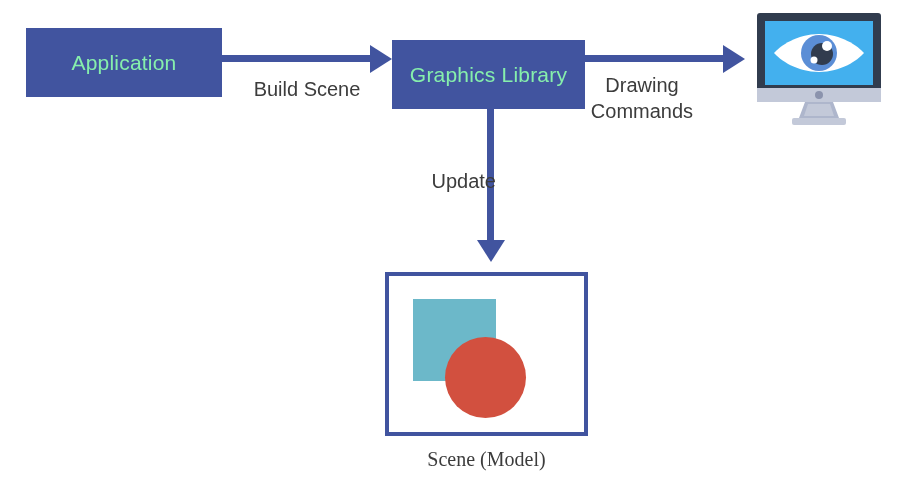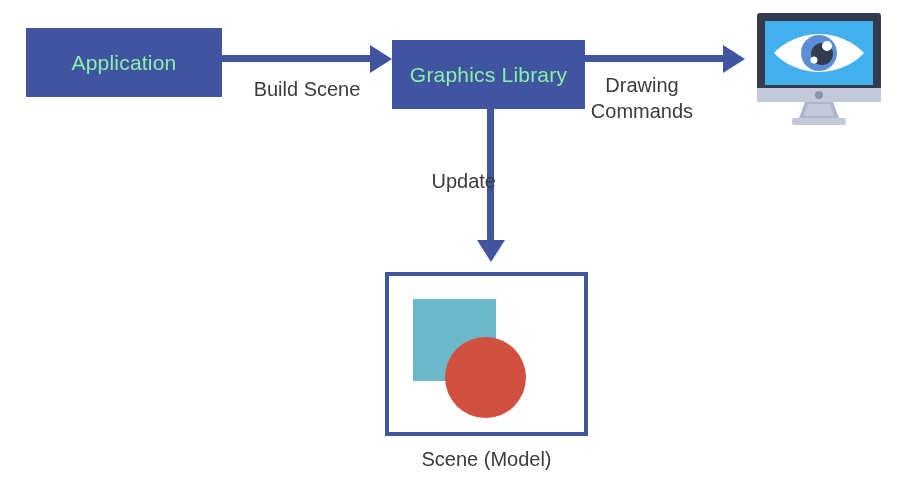--- a/index.html
+++ b/index.html
@@ -46,20 +46,21 @@
     line-height: 26px;
     text-align: center;
     white-space: pre-line;
   }
   #label-build-scene { left: 222px; top: 76px; width: 170px; }
   #label-drawing-commands { left: 564px; top: 72px; width: 156px; }
   #label-update { left: 372px; top: 168px; width: 124px; text-align: right; }
   #label-scene-model {
     left: 385px; top: 446px; width: 203px; text-align: center;
     font-size: 20px;
+    font-family: Liberation Serif, serif;
   }
 
   
   .arrow-shaft-h {
     position: absolute;
     height: 7px;
     background: #41549f;
   }
   .arrow-head-right {
     position: absolute;

